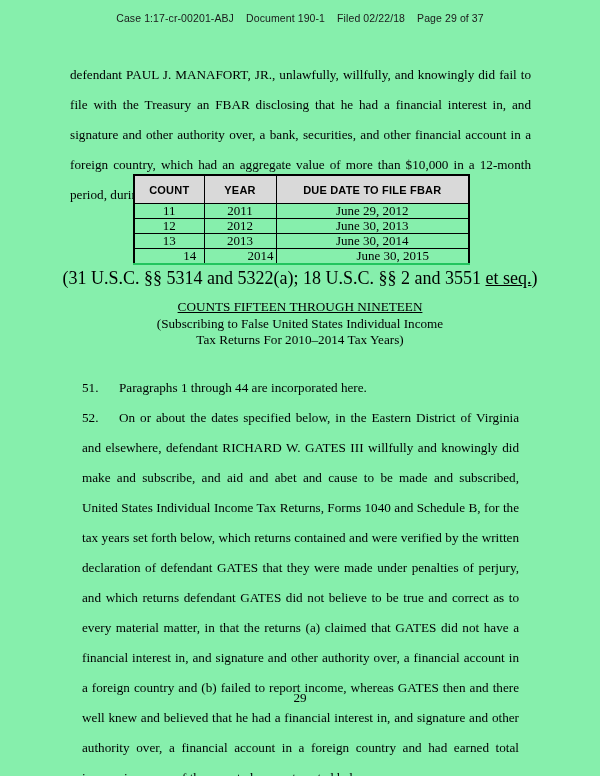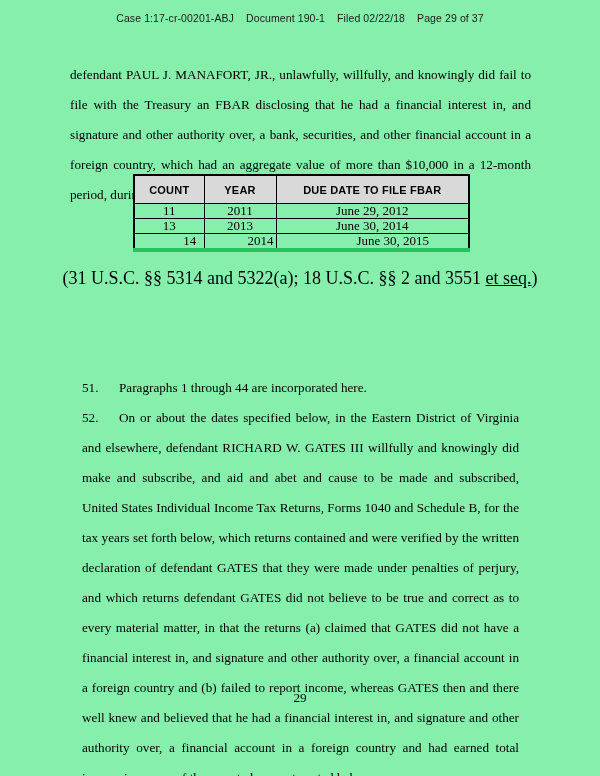--- a/index.html
+++ b/index.html
@@ -94,21 +94,21 @@
   }
   .fbar-table thead th.c-count { border-left: 2px solid #000; }
   .fbar-table thead th.c-due { border-right: 2px solid #000; }
   .fbar-table tbody td {
     font-size: 13px;
     height: 14px;
     line-height: 14px;
   }
   .fbar-table tbody td.c-count { border-left: 2px solid #000; }
   .fbar-table tbody td.c-due { border-right: 2px solid #000; }
-  .fbar-table tbody tr:last-child td { border-bottom: 4px solid #22c55e; padding-left: 41px; }
+  .fbar-table tbody tr:last-child td { border-bottom: 2px solid #22c55e; padding-left: 41px; }
   .col-count { width: 70px; }
   .col-year  { width: 72px; }
   .col-due   { width: 193px; }
 
   
   .citation {
     position: absolute;
     left: 0;
     top: 268px;
     width: 600px;
@@ -172,34 +172,44 @@
         <th class="c-due">DUE DATE TO FILE FBAR</th>
       </tr>
     </thead>
     <tbody>
       <tr>
         <td class="c-count">11</td>
         <td>2011</td>
         <td class="c-due">June 29, 2012</td>
       </tr>
       <tr>
+        <td class="c-count">12</td>
+        <td>2012</td>
+        <td class="c-due">June 30, 2013</td>
+      </tr>
+      <tr>
         <td class="c-count">13</td>
         <td>2013</td>
         <td class="c-due">June 30, 2014</td>
       </tr>
       <tr>
         <td class="c-count">14</td>
         <td>2014</td>
         <td class="c-due">June 30, 2015</td>
       </tr>
     </tbody>
   </table>
 
   <div class="citation"><span>(31 U.S.C. §§ 5314 and 5322(a); 18 U.S.C. §§ 2 and 3551 </span><span class="u">et seq.</span><span>)</span></div>
 
+  <div class="count-heading">
+    <span class="title">COUNTS FIFTEEN THROUGH NINETEEN</span>
+    <span class="sub">(Subscribing to False United States Individual Income</span>
+    <span class="sub">Tax Returns For 2010–2014 Tax Years)</span>
+  </div>
 
   <div class="body-area" style="top:361px;">
     <p class="numpara"><span class="pnum">51.</span><span>Paragraphs 1 through 44 are incorporated here.</span></p>
   </div>
 
   <div class="body-area" style="top:391px;">
     <p class="numpara"><span class="pnum">52.</span><span>On or about the dates specified below, in the Eastern District of Virginia and elsewhere, defendant RICHARD W. GATES III willfully and knowingly did make and subscribe, and aid and abet and cause to be made and subscribed, United States Individual Income Tax Returns, Forms 1040 and Schedule B, for the tax years set forth below, which returns contained and were verified by the written declaration of defendant GATES that they were made under penalties of perjury, and which returns defendant GATES did not believe to be true and correct as to every material matter, in that the returns (a) claimed that GATES did not have a financial interest in, and signature and other authority over, a financial account in a foreign country and (b) failed to report income, whereas GATES then and there well knew and believed that he had a financial interest in, and signature and other authority over, a financial account in a foreign country and had earned total income in excess of the reported amounts noted below:</span></p>
   </div>
 
   <div class="page-number">29</div>

